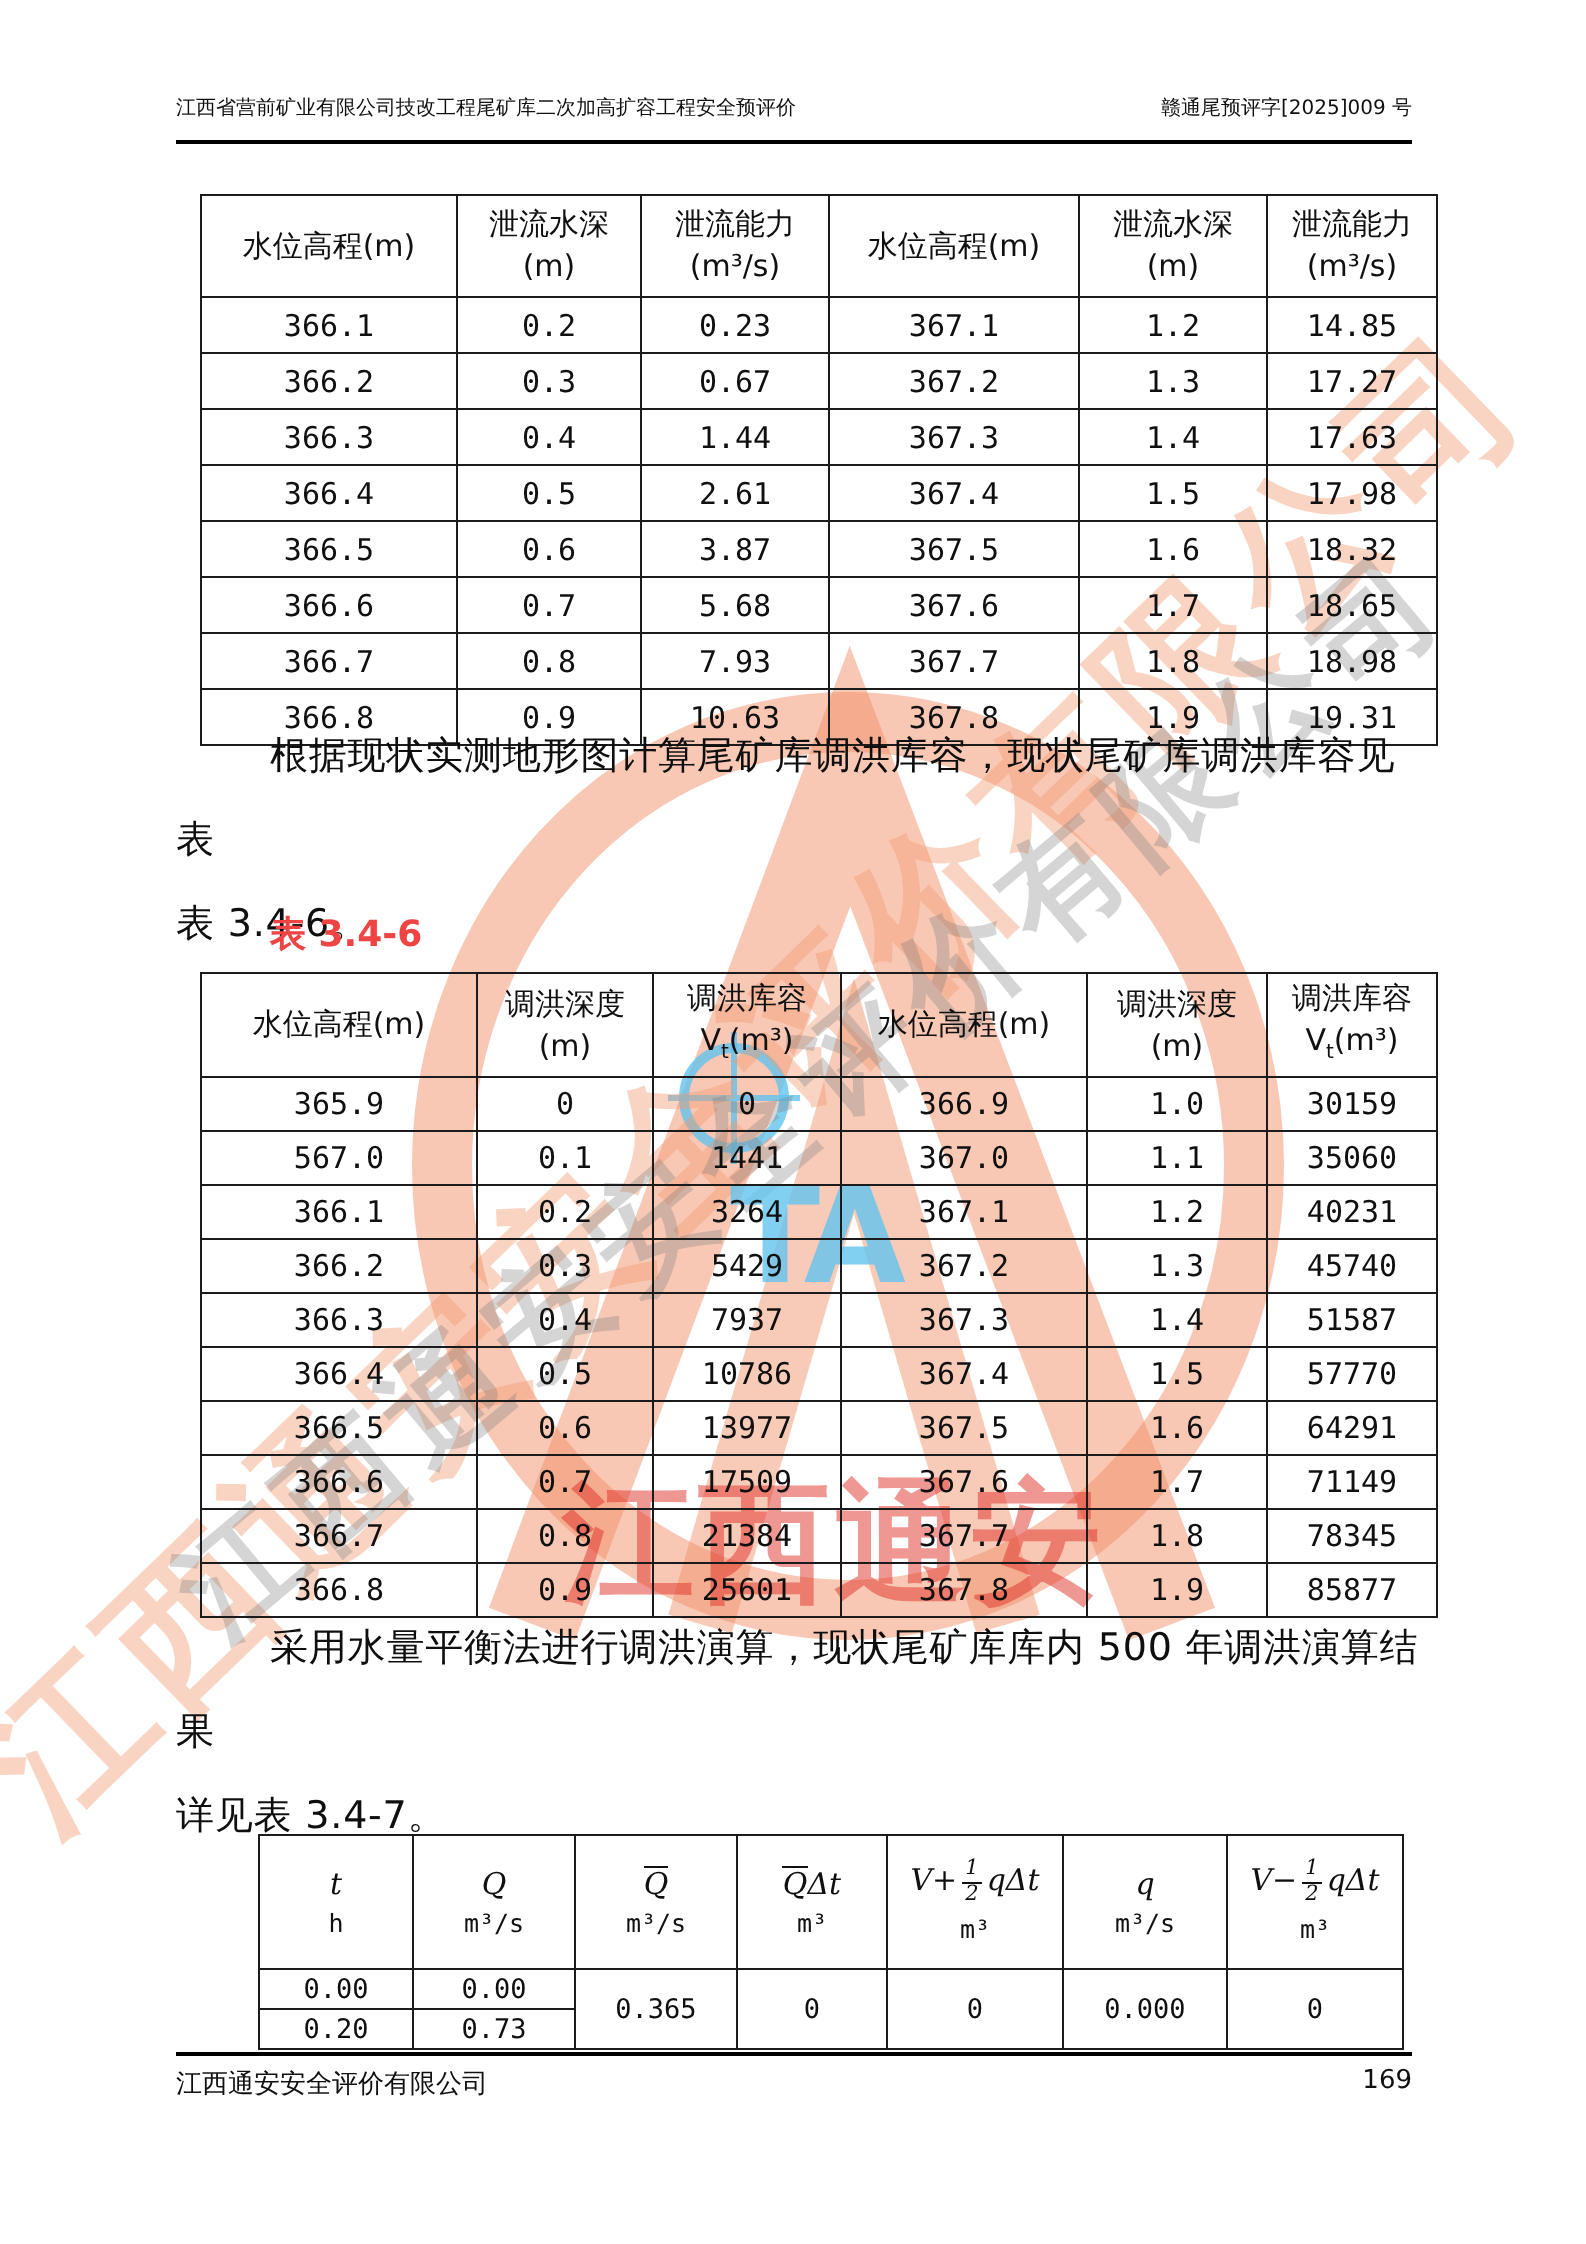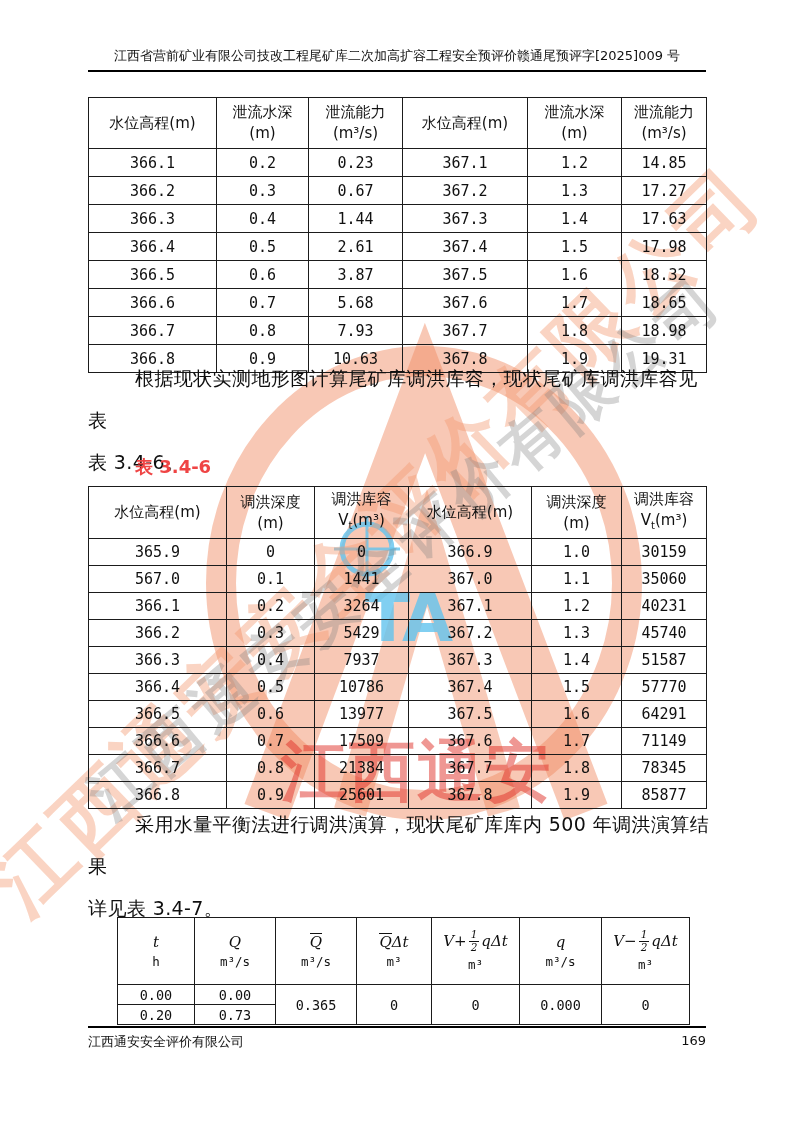--- a/index.html
+++ b/index.html
@@ -13,34 +13,34 @@
              color:rgba(242,152,112,0.42);transform:rotate(-44deg);transform-origin:0 50%;}
   .wm-gray{left:98px;top:765px;font-size:60px;letter-spacing:7px;
            color:rgba(128,128,128,0.33);transform:rotate(-40deg);transform-origin:0 50%;}
   .wm-red{position:absolute;left:281px;top:727px;font-size:66px;font-weight:700;
           letter-spacing:2px;color:rgba(224,48,40,0.5);}
   .wm-blue{position:absolute;left:365px;top:580px;font-size:66px;font-weight:700;
            letter-spacing:-3px;color:rgba(98,195,238,0.8);}
 
   
   .abs{position:absolute;z-index:2;}
-  .hdr{left:88px;top:47px;width:618px;display:flex;justify-content:center;
-       font-size:13px;color:#101010;}
+  .hdr{left:88px;top:47px;width:618px;display:flex;justify-content:space-between;
+       font-size:10px;color:#101010;}
   .rule{left:88px;width:618px;height:2.4px;background:#000;}
   .hdr-rule{top:70px;}
   .ft-rule{top:1026px;height:2px;}
   .ftr{left:88px;top:1033px;width:618px;display:flex;justify-content:space-between;
        font-size:13px;color:#101010;}
 
   .para{left:88px;width:622px;font-size:19px;line-height:42px;letter-spacing:0.4px;color:#0f0f0f;}
   .indent{text-indent:47px;}
   .title-line{display:flex;font-size:18px;font-weight:700;color:#ef4444;}
 
   
-  table.t{border-collapse:collapse;table-layout:fixed;position:absolute;z-index:2;background:transparent;}
+  table.t{border-collapse:collapse;table-layout:fixed;position:absolute;z-index:2;background:transparent;margin-left:12px;}
   .t th,.t td{border:1.6px solid #1b1b1b;text-align:center;vertical-align:middle;padding:0;
               overflow:hidden;}
   .t th{font-weight:400;font-size:15px;color:#101010;}
   .t td{font-family:"DejaVu Sans Mono","DejaVu Sans",monospace;font-size:15px;color:#101010;}
   .t1{left:88px;top:97px;width:618px;}
   .t1 thead th{height:50px;}
   .t1 td{height:27px;}
   .t2{left:88px;top:486px;width:618px;}
   .t2 thead th{height:51px;}
   .t2 td{height:26px;}

